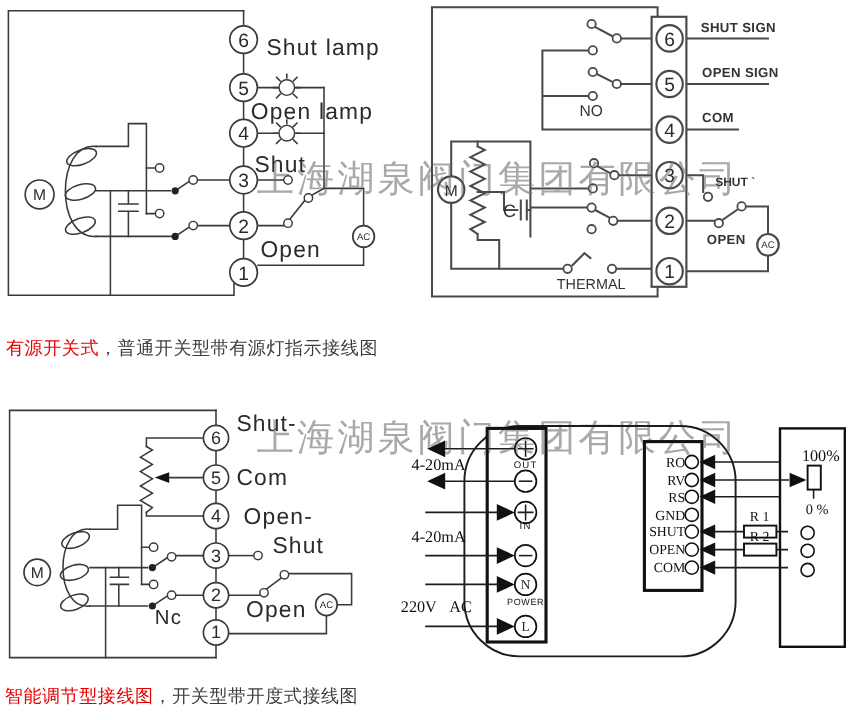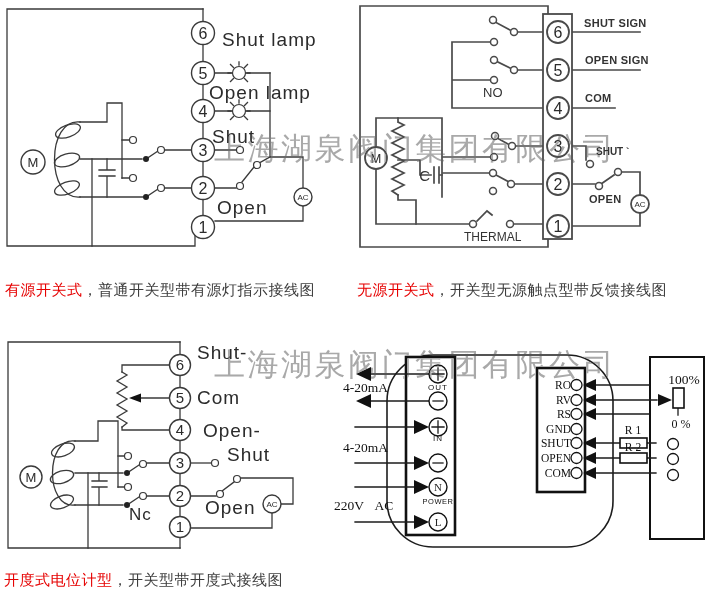--- a/index.html
+++ b/index.html
@@ -336,20 +336,17 @@
     </g>
   </g>
 </svg>
 
 <div class="wm" style="top:133px">上海湖泉阀门集团有限公司</div>
 <div class="wm" style="top:349px">上海湖泉阀门集团有限公司</div>
 
 <div class="cap" style="left:5px;top:281px">
   <span class="red">有源开关式</span><span>，普通开关型带有源灯指示接线图</span>
 </div>
-<div class="cap" style="left:357px;top:281px">
-  <span class="red">无源开关式</span><span>，开关型无源触点型带反馈接线图</span>
+<div class="cap" style="left:4px;top:571px">
+  <span class="red">智能调节型接线图</span><span>，开关型带开度式接线图</span>
 </div>
-<div class="cap" style="left:4px;top:571px">
-  <span class="red">开度式电位计型</span><span>，开关型带开度式接线图</span>
+
 </div>
 
-</div>
-
 </body></html>

